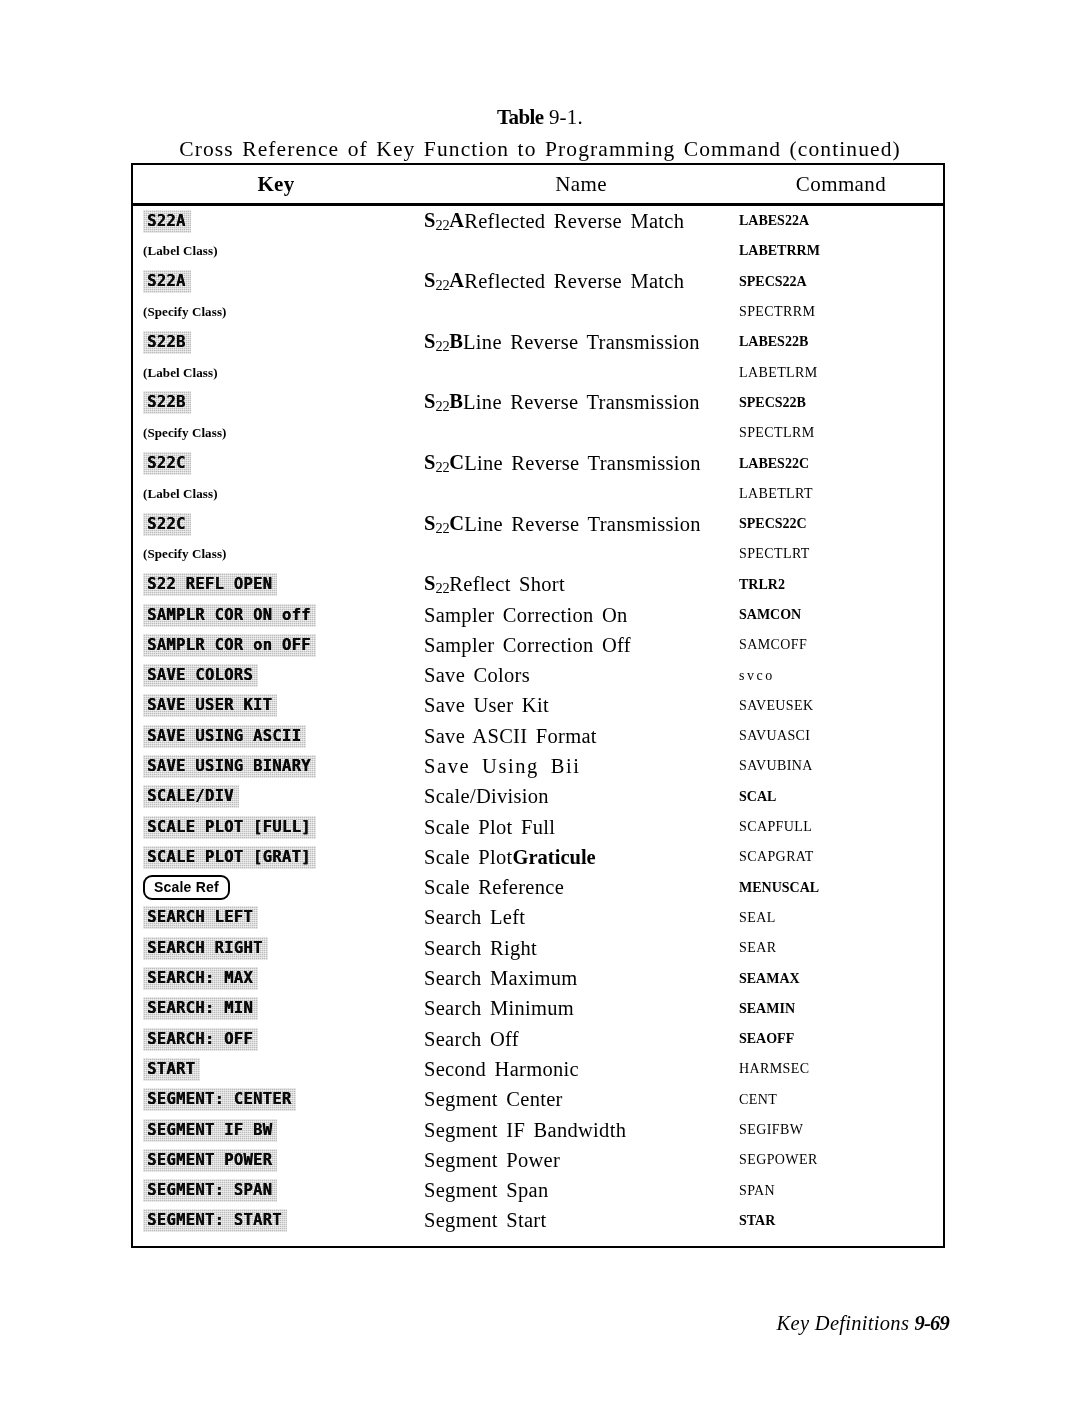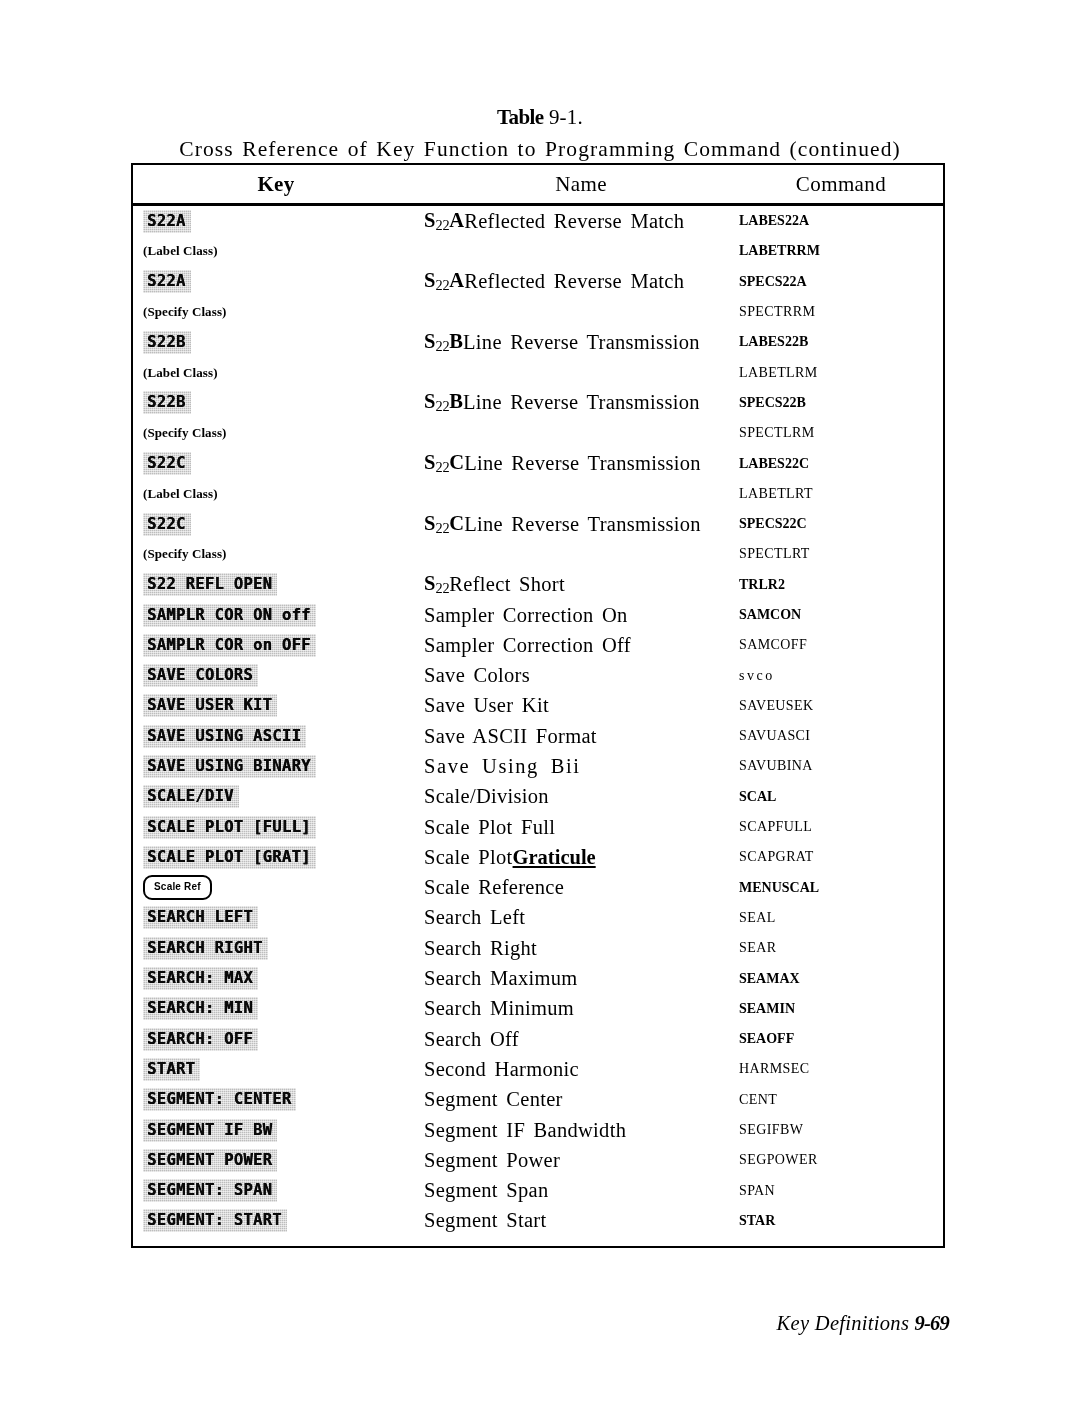--- a/index.html
+++ b/index.html
@@ -165,21 +165,21 @@
       repeating-linear-gradient(90deg,  rgba(255,255,255,.45) 0 1px, rgba(0,0,0,0) 1px 2px);
     white-space: pre;
     text-shadow: 0.4px 0 0 #000;
   }
 
   
   .hardkey {
     display: inline-block;
     font-family: "Liberation Sans", sans-serif;
     font-weight: bold;
-    font-size: 10px;
+    font-size: 14px;
     line-height: 16px;
     letter-spacing: .2px;
     padding: 2px 9px 3px 9px;
     border: 2.5px solid #000;
     border-radius: 9px;
     background: #fff;
     color: #000;
     white-space: pre;
   }
 
@@ -196,21 +196,21 @@
   .nm-s {
     font-weight: bold;
     letter-spacing: 0;
   }
   .nm-s sub {
     font-size: 0.70em;
     font-weight: normal;
     vertical-align: -0.22em;
     letter-spacing: -0.2px;
   }
-  .nm-bold { font-weight: bold; letter-spacing: 0; text-decoration: underline; }
+  .nm-bold { font-weight: bold; letter-spacing: 0; }
   .nm-wide { letter-spacing: 1.6px; word-spacing: 5px; }
 
   
   .footer {
     position: absolute;
     right: 131px;
     top: 1312px;
     font-size: 20.5px;
     letter-spacing: .3px;
     white-space: nowrap;

